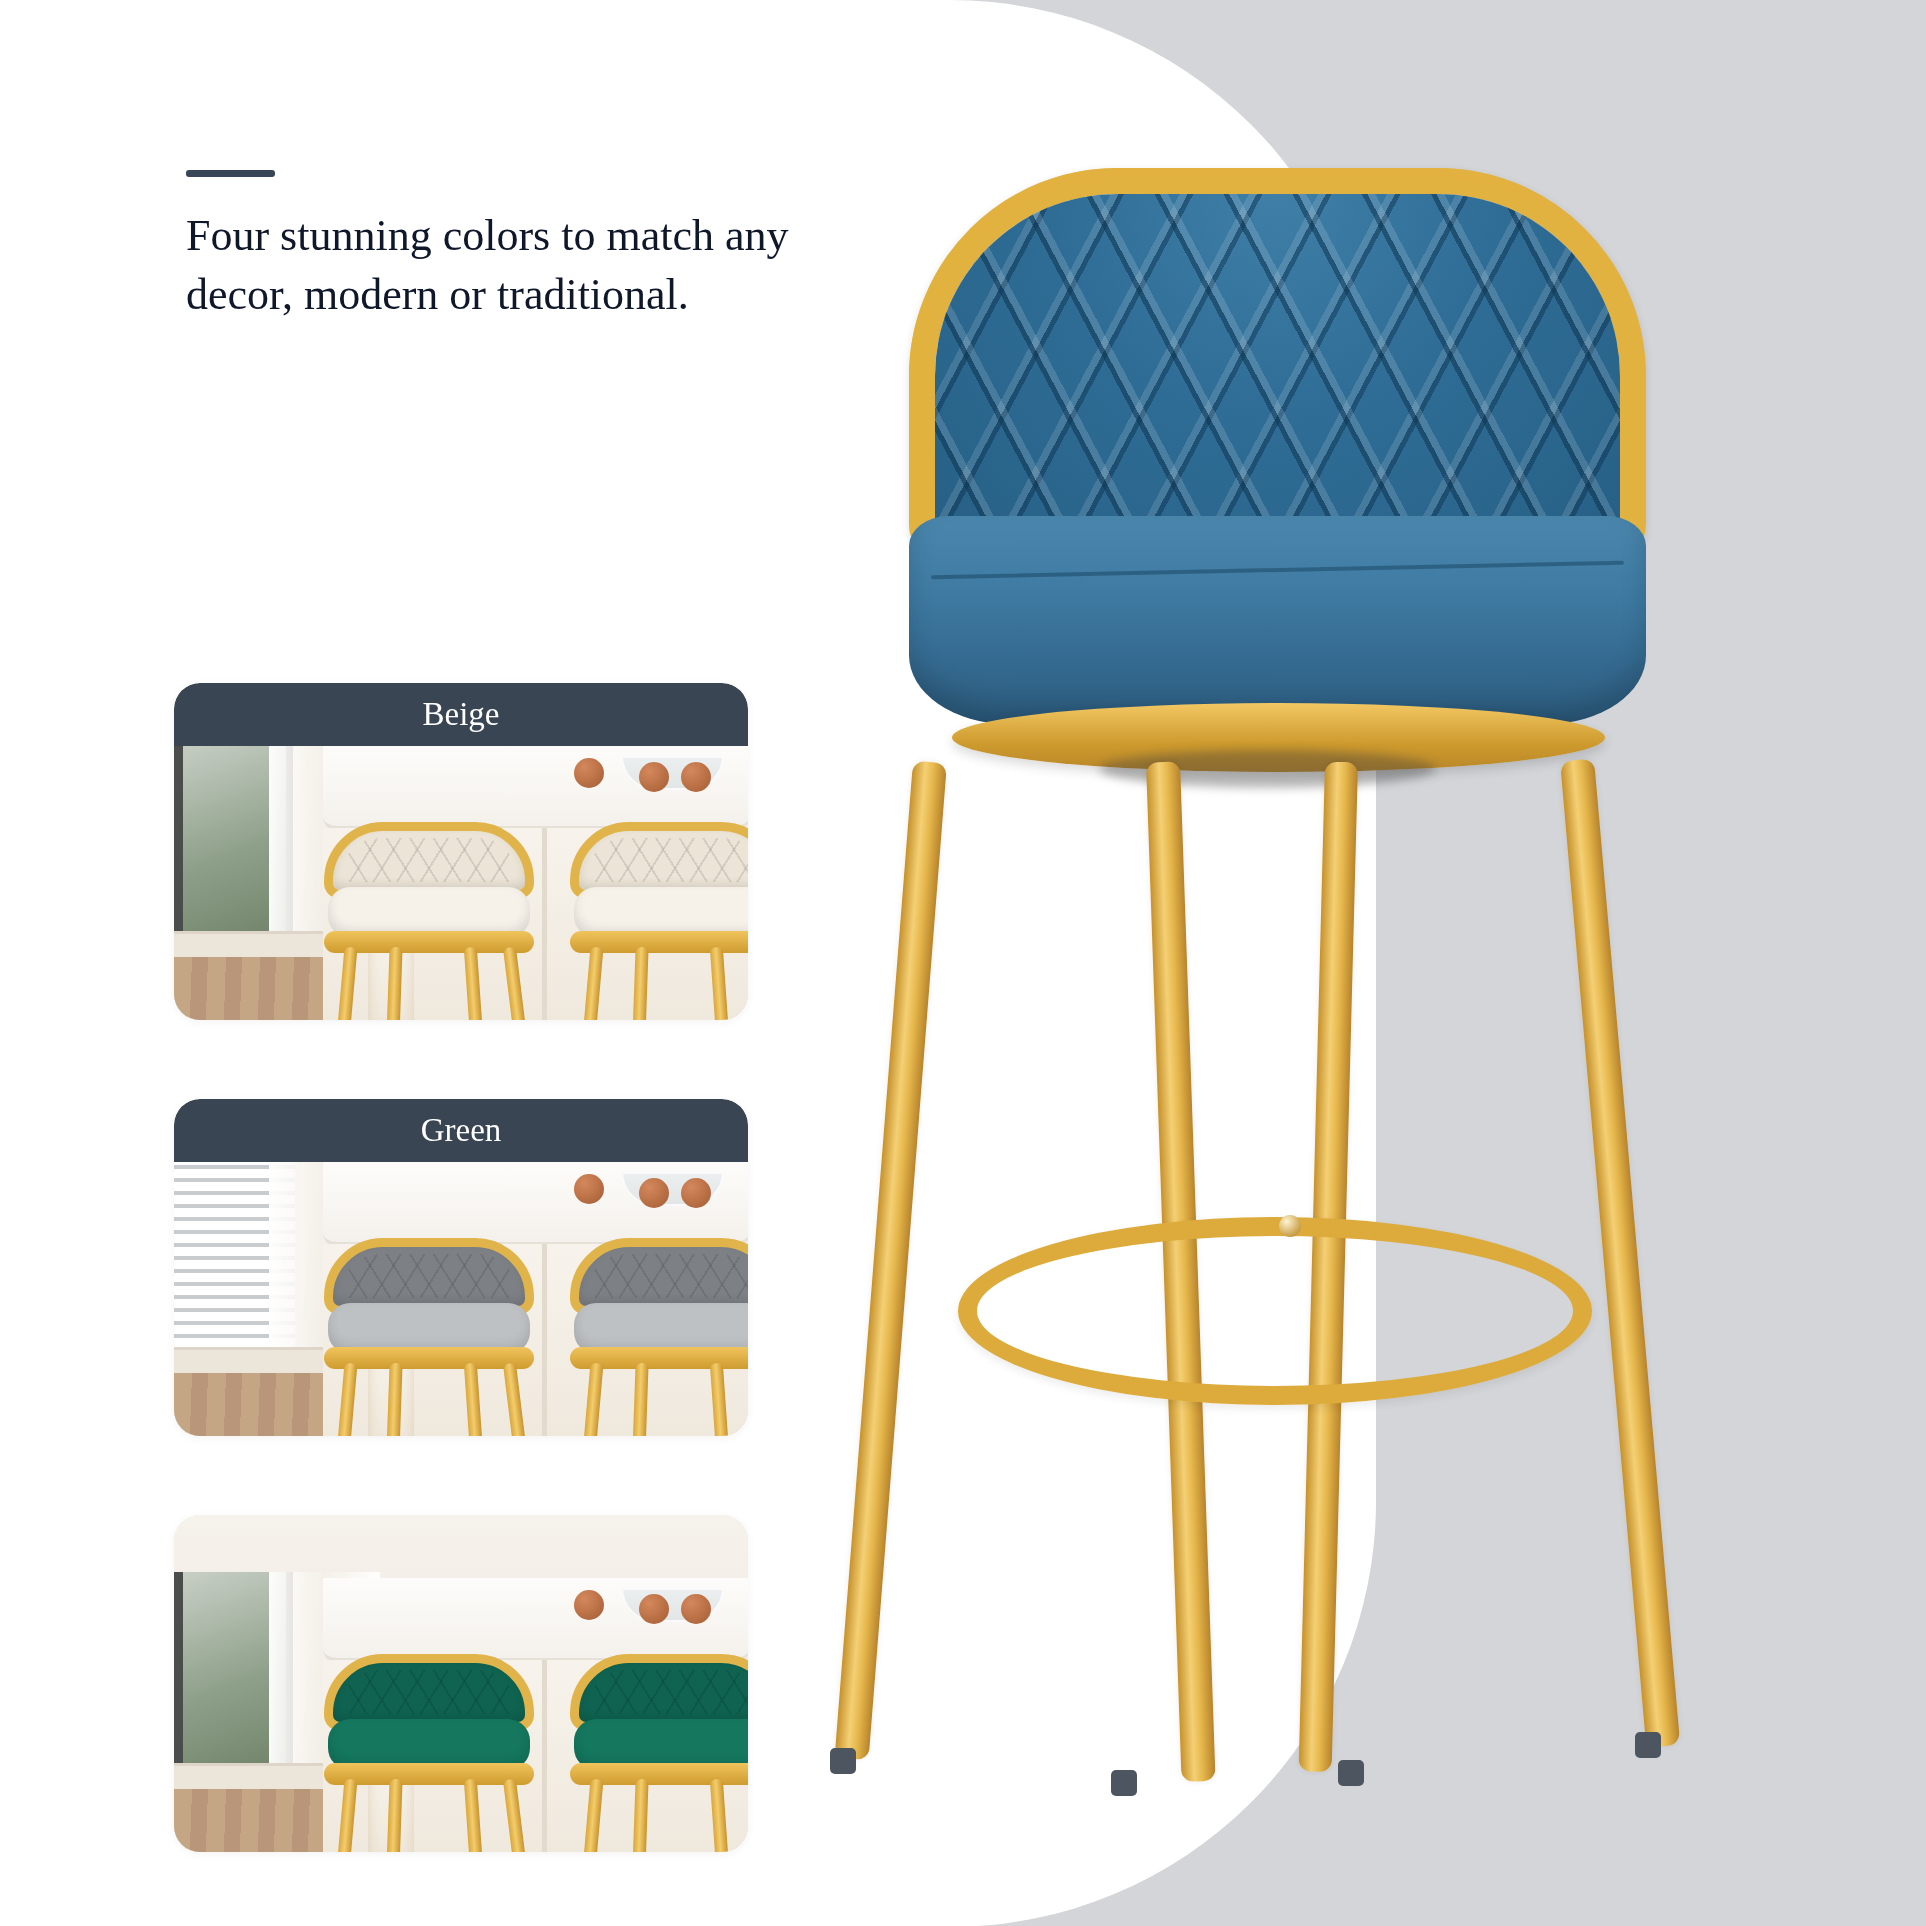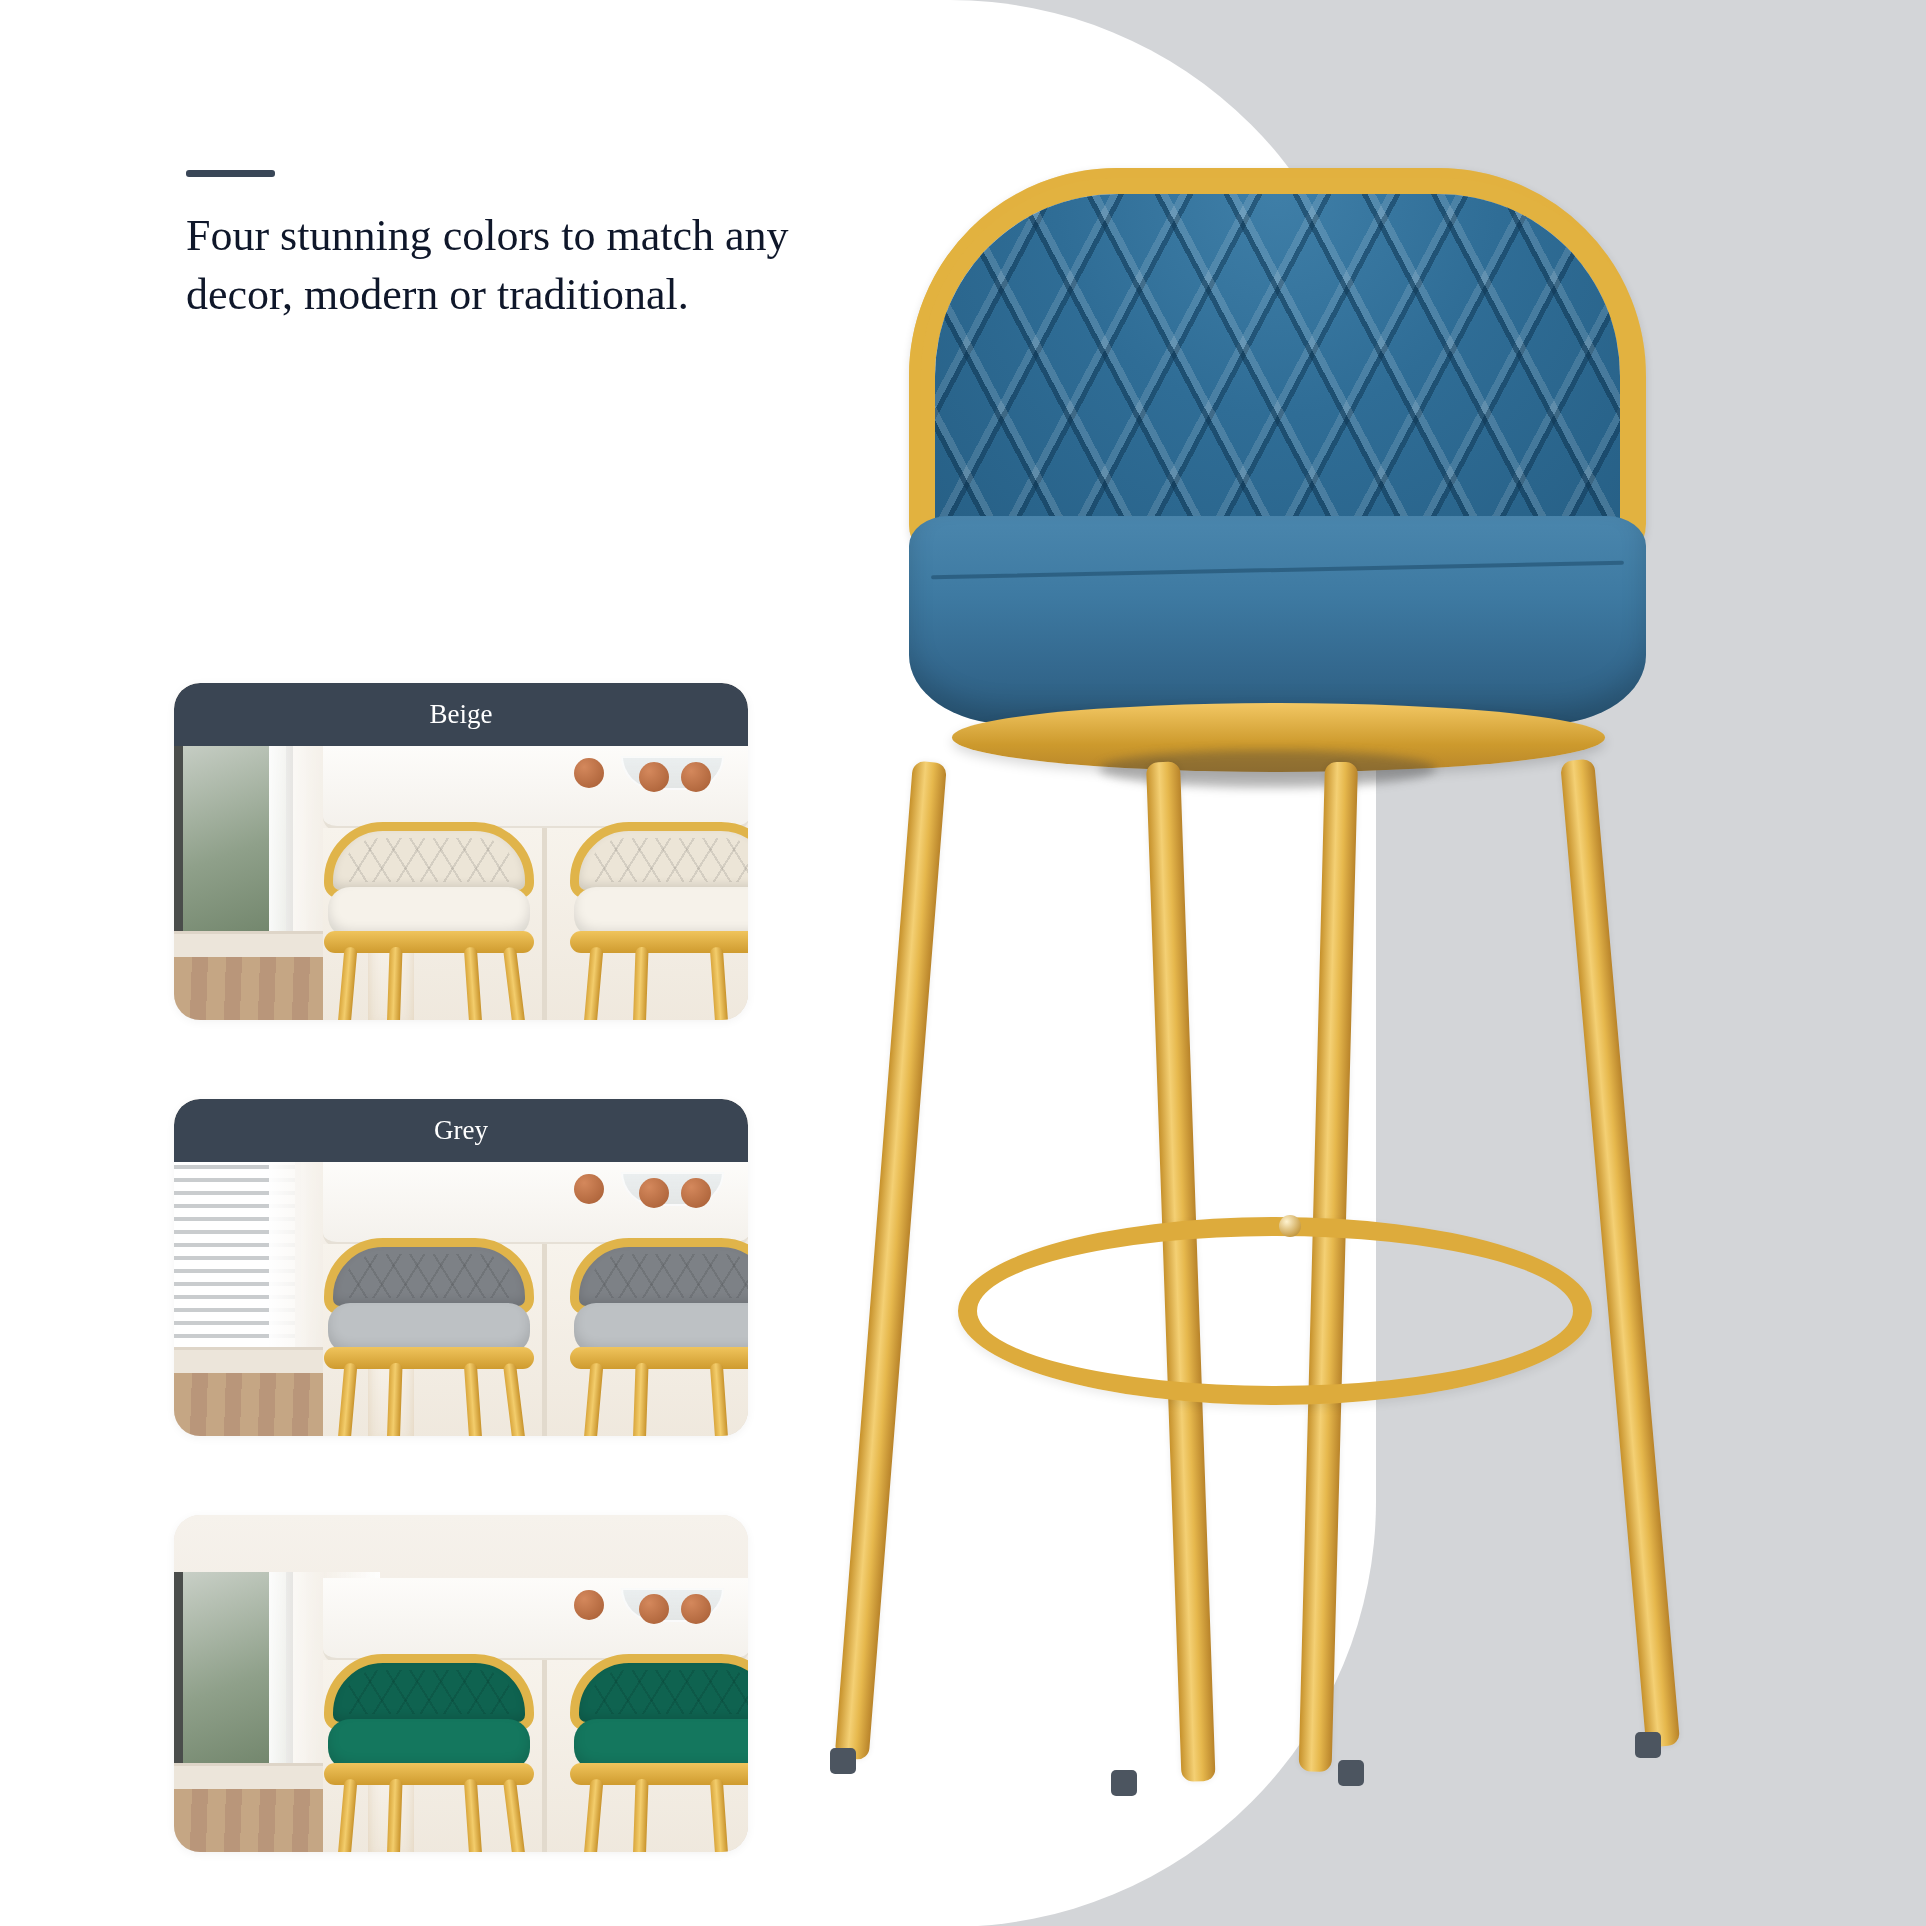--- a/index.html
+++ b/index.html
@@ -72,21 +72,21 @@
     margin-bottom:79px;
     background:#efe9e2;
     box-shadow:0 2px 10px rgba(0,0,0,.05);
   }
   .card-scene { position:absolute; inset:0; overflow:hidden; }
   .card-header {
     position:absolute; left:0; top:0;
     width:100%; height:63px;
     background:#3a4553;
     color:#ffffff;
-    font-size:27px;
+    font-size:33px;
     line-height:63px;
     text-align:center;
     z-index:6;
     border-top-left-radius:26px;
     border-top-right-radius:26px;
   }
 
   
   .wall {
     position:absolute; left:0; top:0;
@@ -378,21 +378,21 @@
             <div class="ms-weave"></div>
           </div>
         <div class="ms-seat" style="background:#bdc1c4;"></div>
         <div class="ms-rim"></div>
         <div class="ms-leg" style="left:14px;transform:rotate(5deg);"></div>
         <div class="ms-leg" style="left:63px;transform:rotate(2deg);"></div>
         <div class="ms-leg" style="left:145px;transform:rotate(-4deg);"></div>
 
       </div>
     </div>
-    <div class="card-header">Grey</div>
+    <div class="card-header">Green</div>
   </div>
 
   <div class="color-card">
     <div class="card-scene">
       <div class="wall"></div>
       <div class="window dark-frame"></div>
       <div class="curtain"></div>
       <div class="baseboard"></div>
       <div class="floor"></div>
       <div class="counter"></div>

